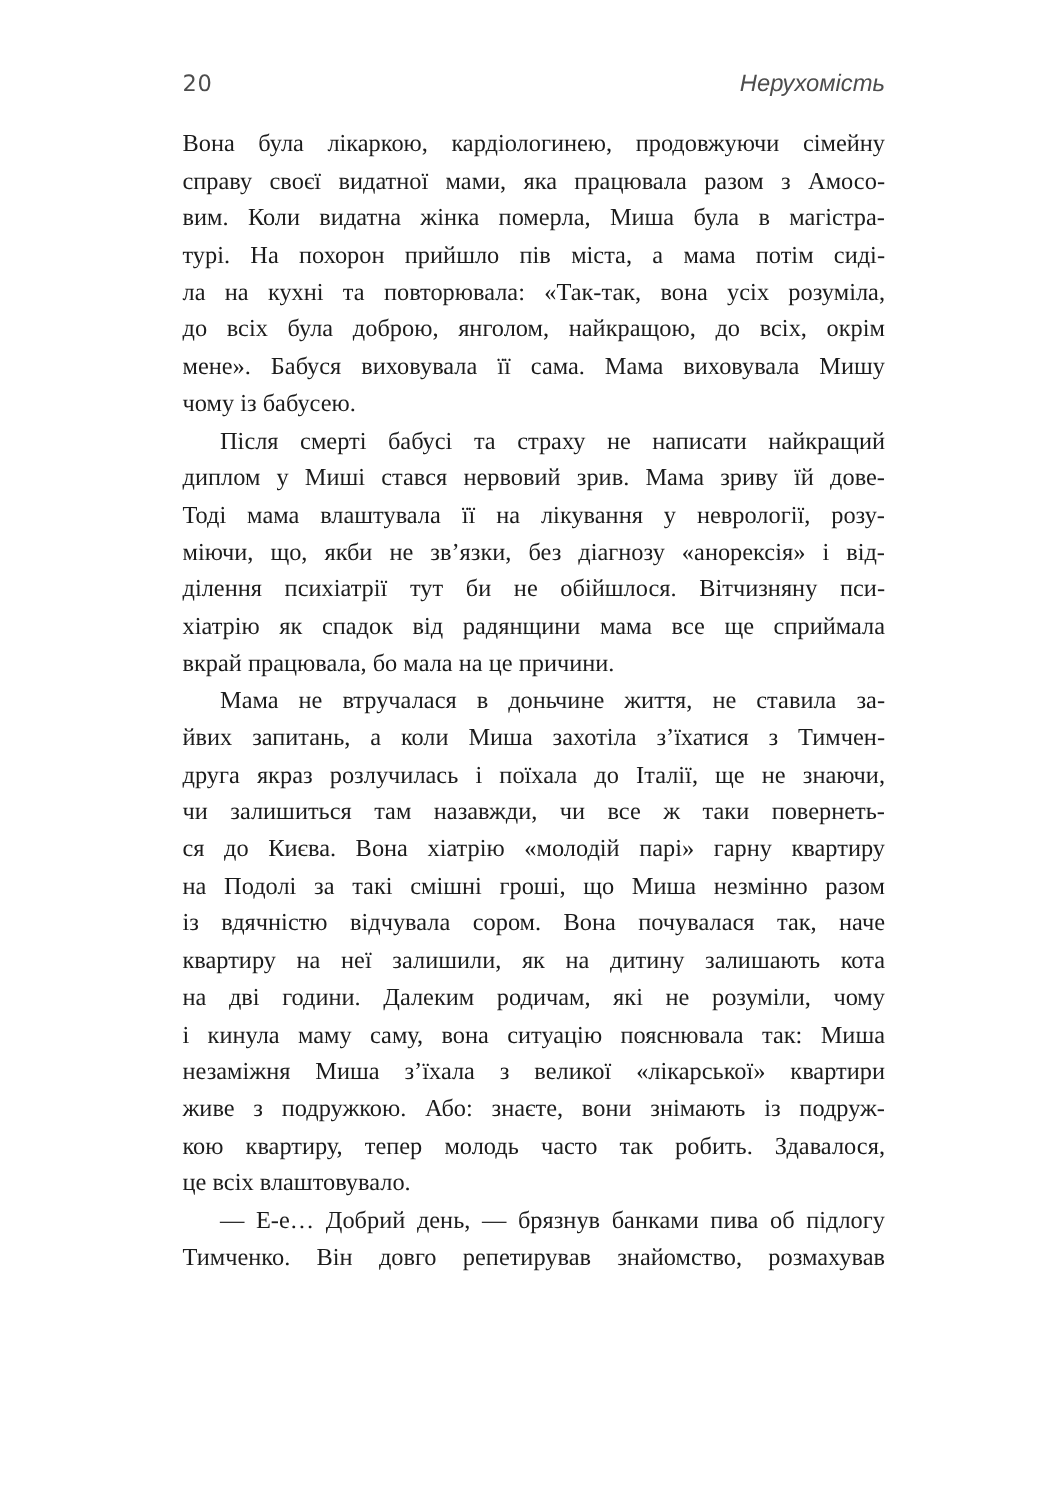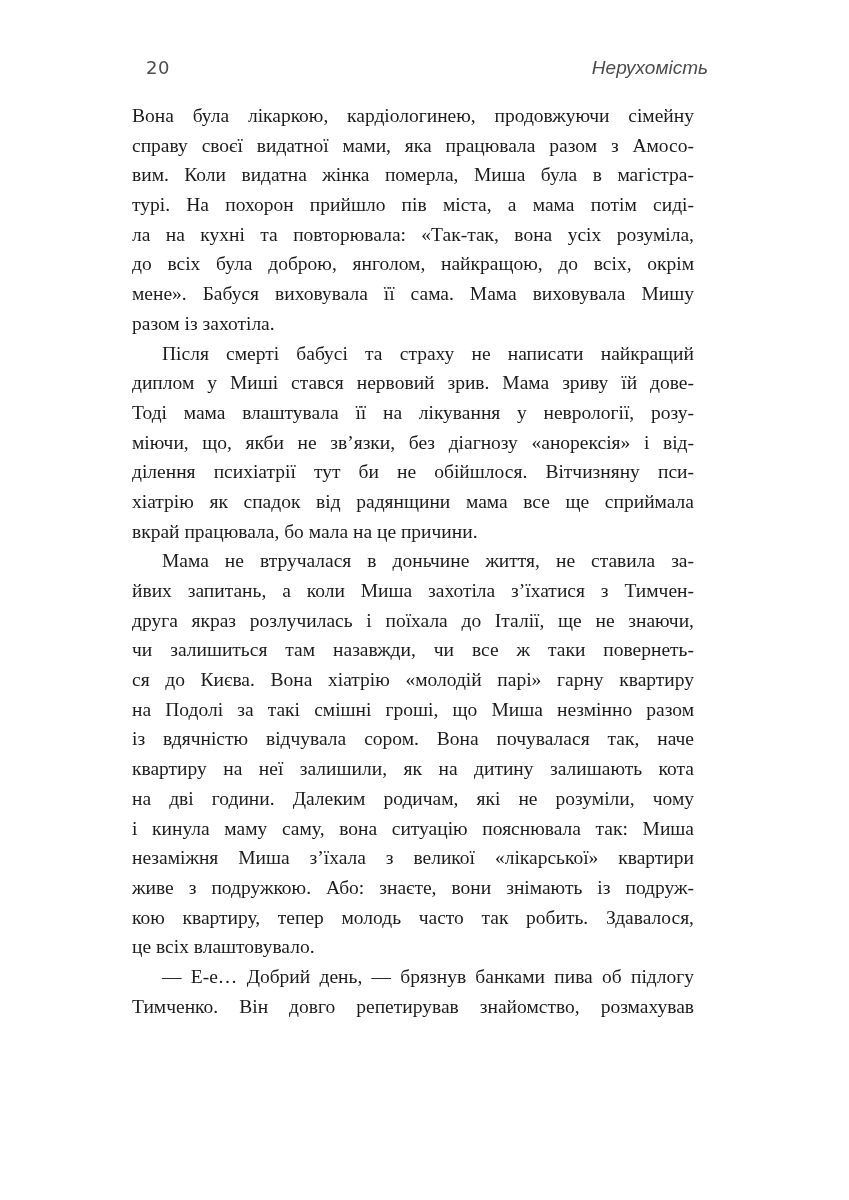--- a/index.html
+++ b/index.html
@@ -30,21 +30,21 @@
     letter-spacing: 0.5px;
   }
   .running-title {
     font-family: Liberation Sans, sans-serif;
     font-style: italic;
     font-size: 19px;
     color: #4d4d4d;
   }
   .page-body {
     position: absolute;
-    left: 132px;
+    left: 146px;
     top: 101px;
     width: 562px;
   }
   .line {
     font-family: "Liberation Serif", "DejaVu Serif", serif;
     font-size: 19.5px;
     color: #1c1c1c;
     height: 29.7px;
     line-height: 29.7px;
     text-align: justify;
@@ -72,21 +72,21 @@
   </div>
 
   <div class="page-body">
     <div class="line">Вона була лікаркою, кардіологинею, продовжуючи сімейну</div>
     <div class="line">справу своєї видатної мами, яка працювала разом з Амосо-</div>
     <div class="line">вим. Коли видатна жінка померла, Миша була в магістра-</div>
     <div class="line">турі. На похорон прийшло пів міста, а мама потім сиді-</div>
     <div class="line">ла на кухні та повторювала: «Так-так, вона усіх розуміла,</div>
     <div class="line">до всіх була доброю, янголом, найкращою, до всіх, окрім</div>
     <div class="line">мене». Бабуся виховувала її сама. Мама виховувала Мишу</div>
-    <div class="line par-end">разом із захотіла.</div>
+    <div class="line par-end">чому із бабусею.</div>
     <div class="line indent">Після смерті бабусі та страху не написати найкращий</div>
     <div class="line">диплом у Миші стався нервовий зрив. Мама зриву їй дове-</div>
     <div class="line">Тоді мама влаштувала її на лікування у неврології, розу-</div>
     <div class="line">міючи, що, якби не зв’язки, без діагнозу «анорексія» і від-</div>
     <div class="line">ділення психіатрії тут би не обійшлося. Вітчизняну пси-</div>
     <div class="line">хіатрію як спадок від радянщини мама все ще сприймала</div>
     <div class="line par-end">вкрай працювала, бо мала на це причини.</div>
     <div class="line indent">Мама не втручалася в доньчине життя, не ставила за-</div>
     <div class="line">йвих запитань, а коли Миша захотіла з’їхатися з Тимчен-</div>
     <div class="line">друга якраз розлучилась і поїхала до Італії, ще не знаючи,</div>

